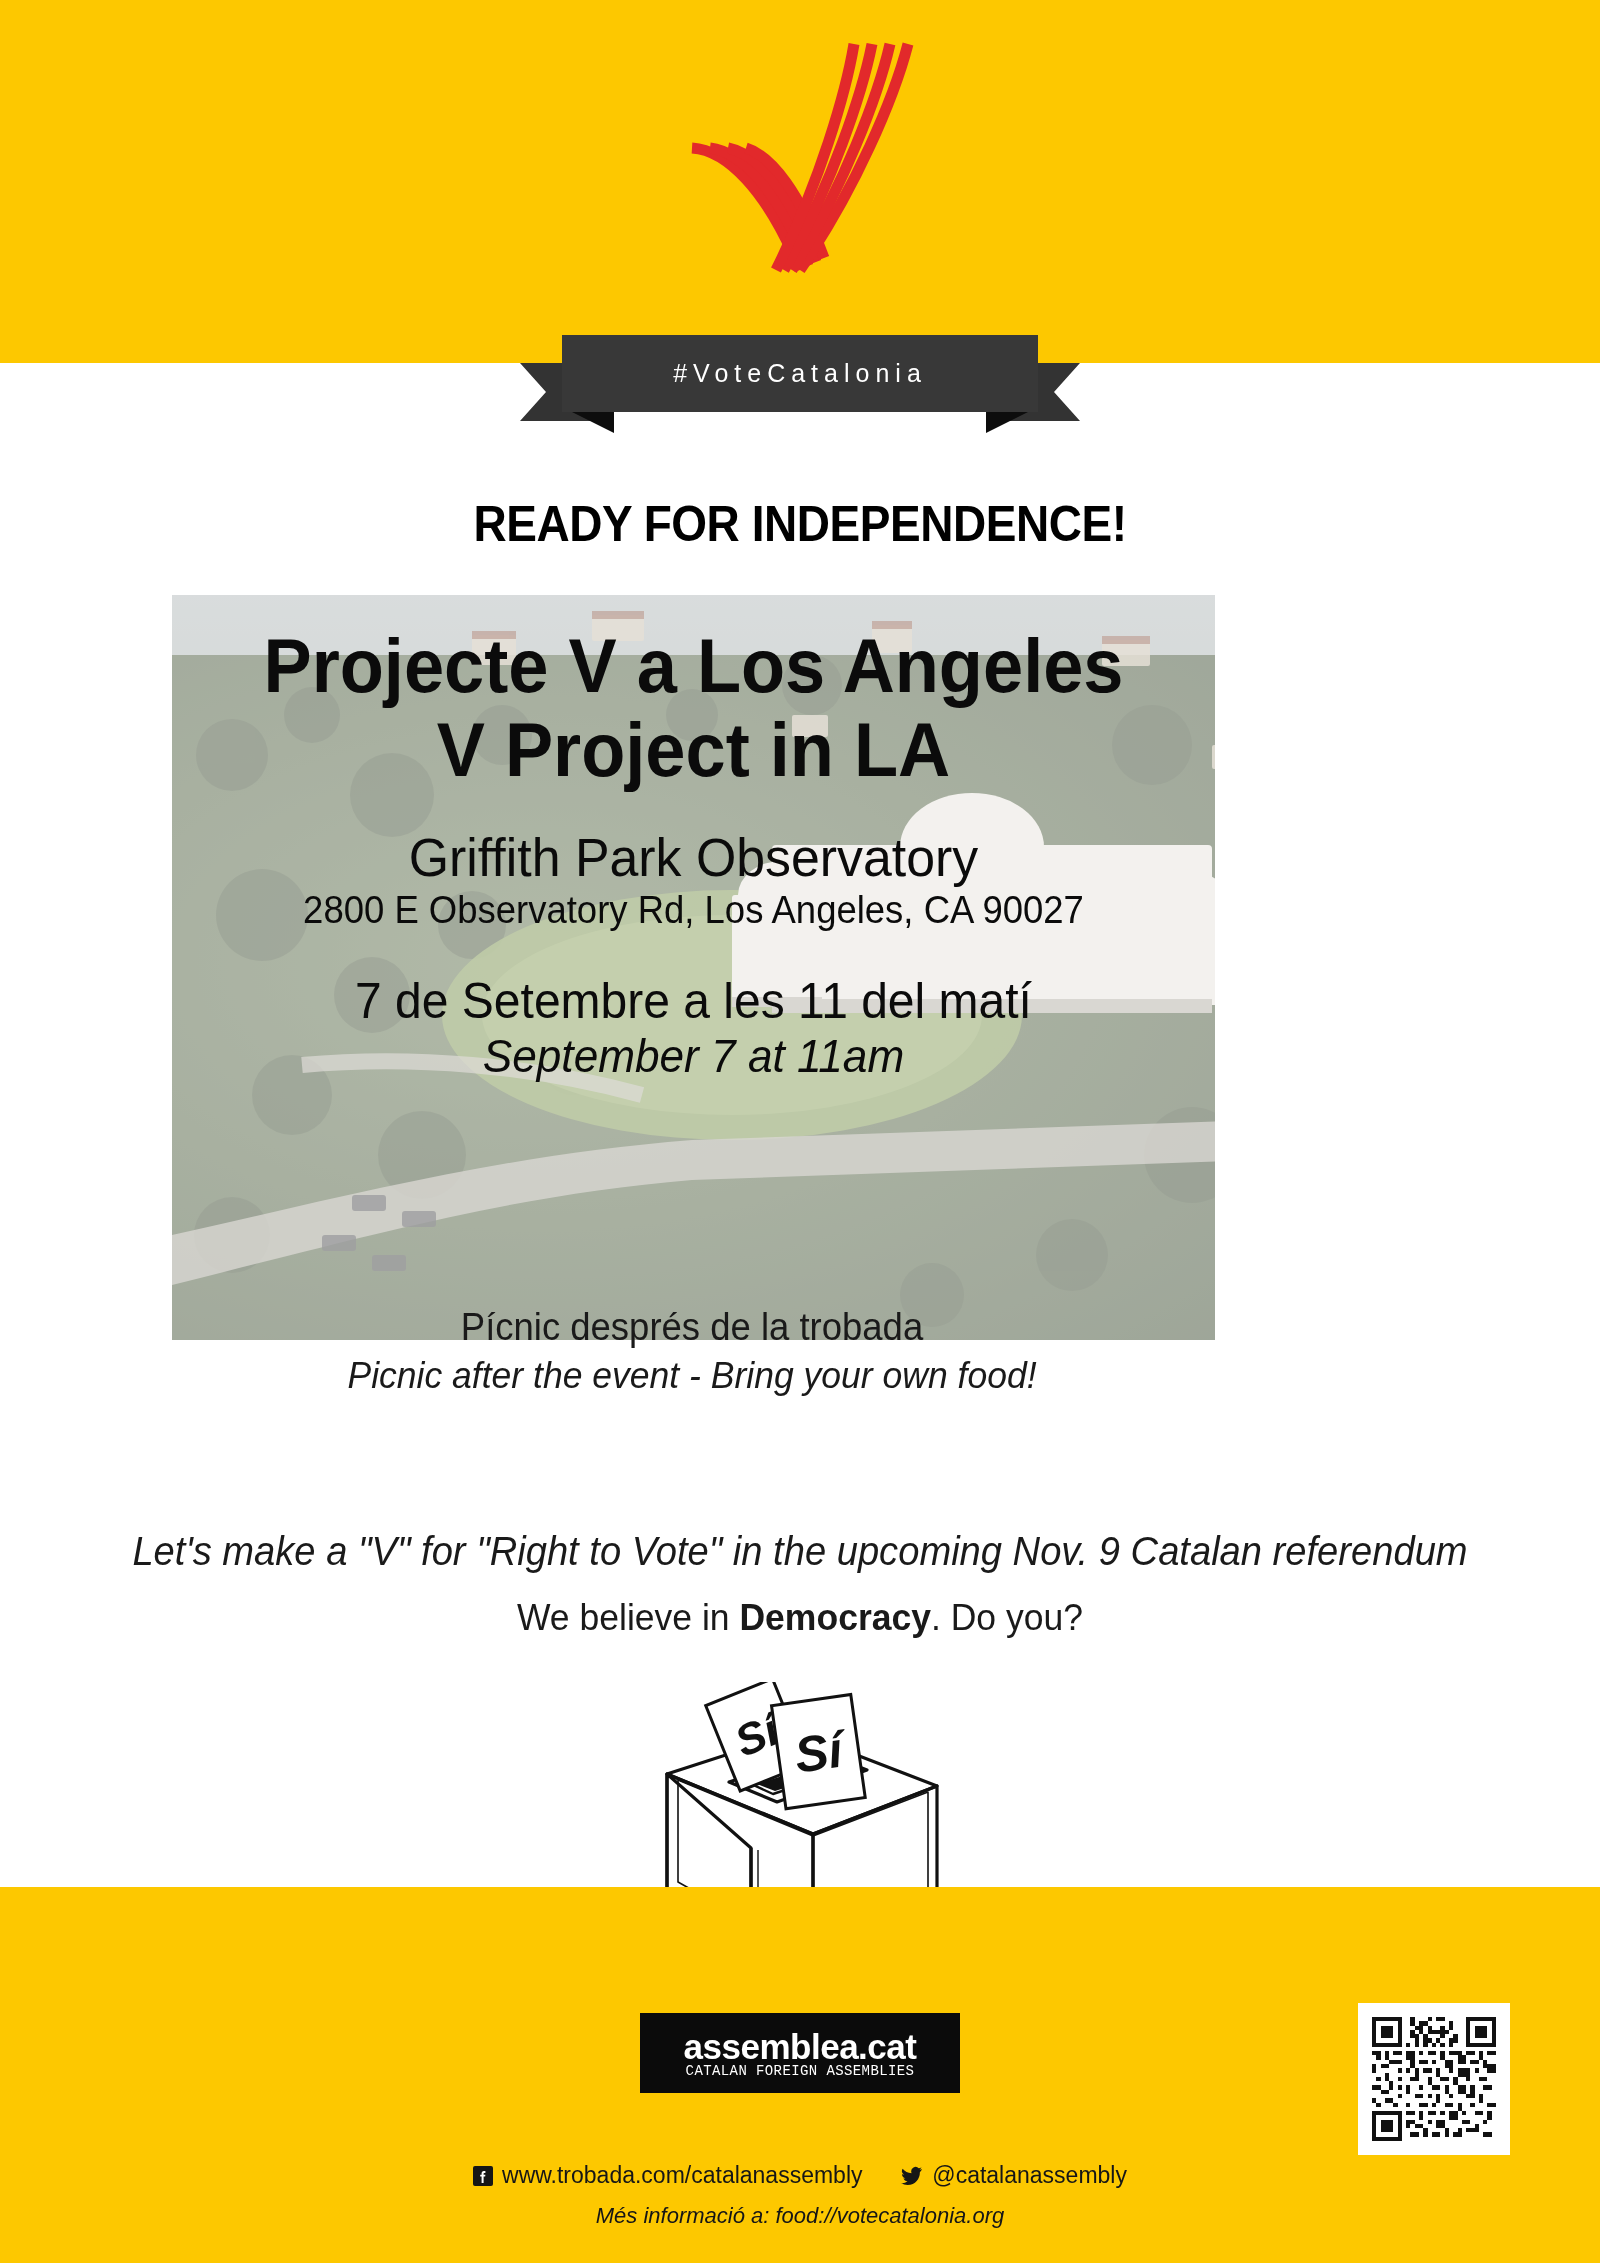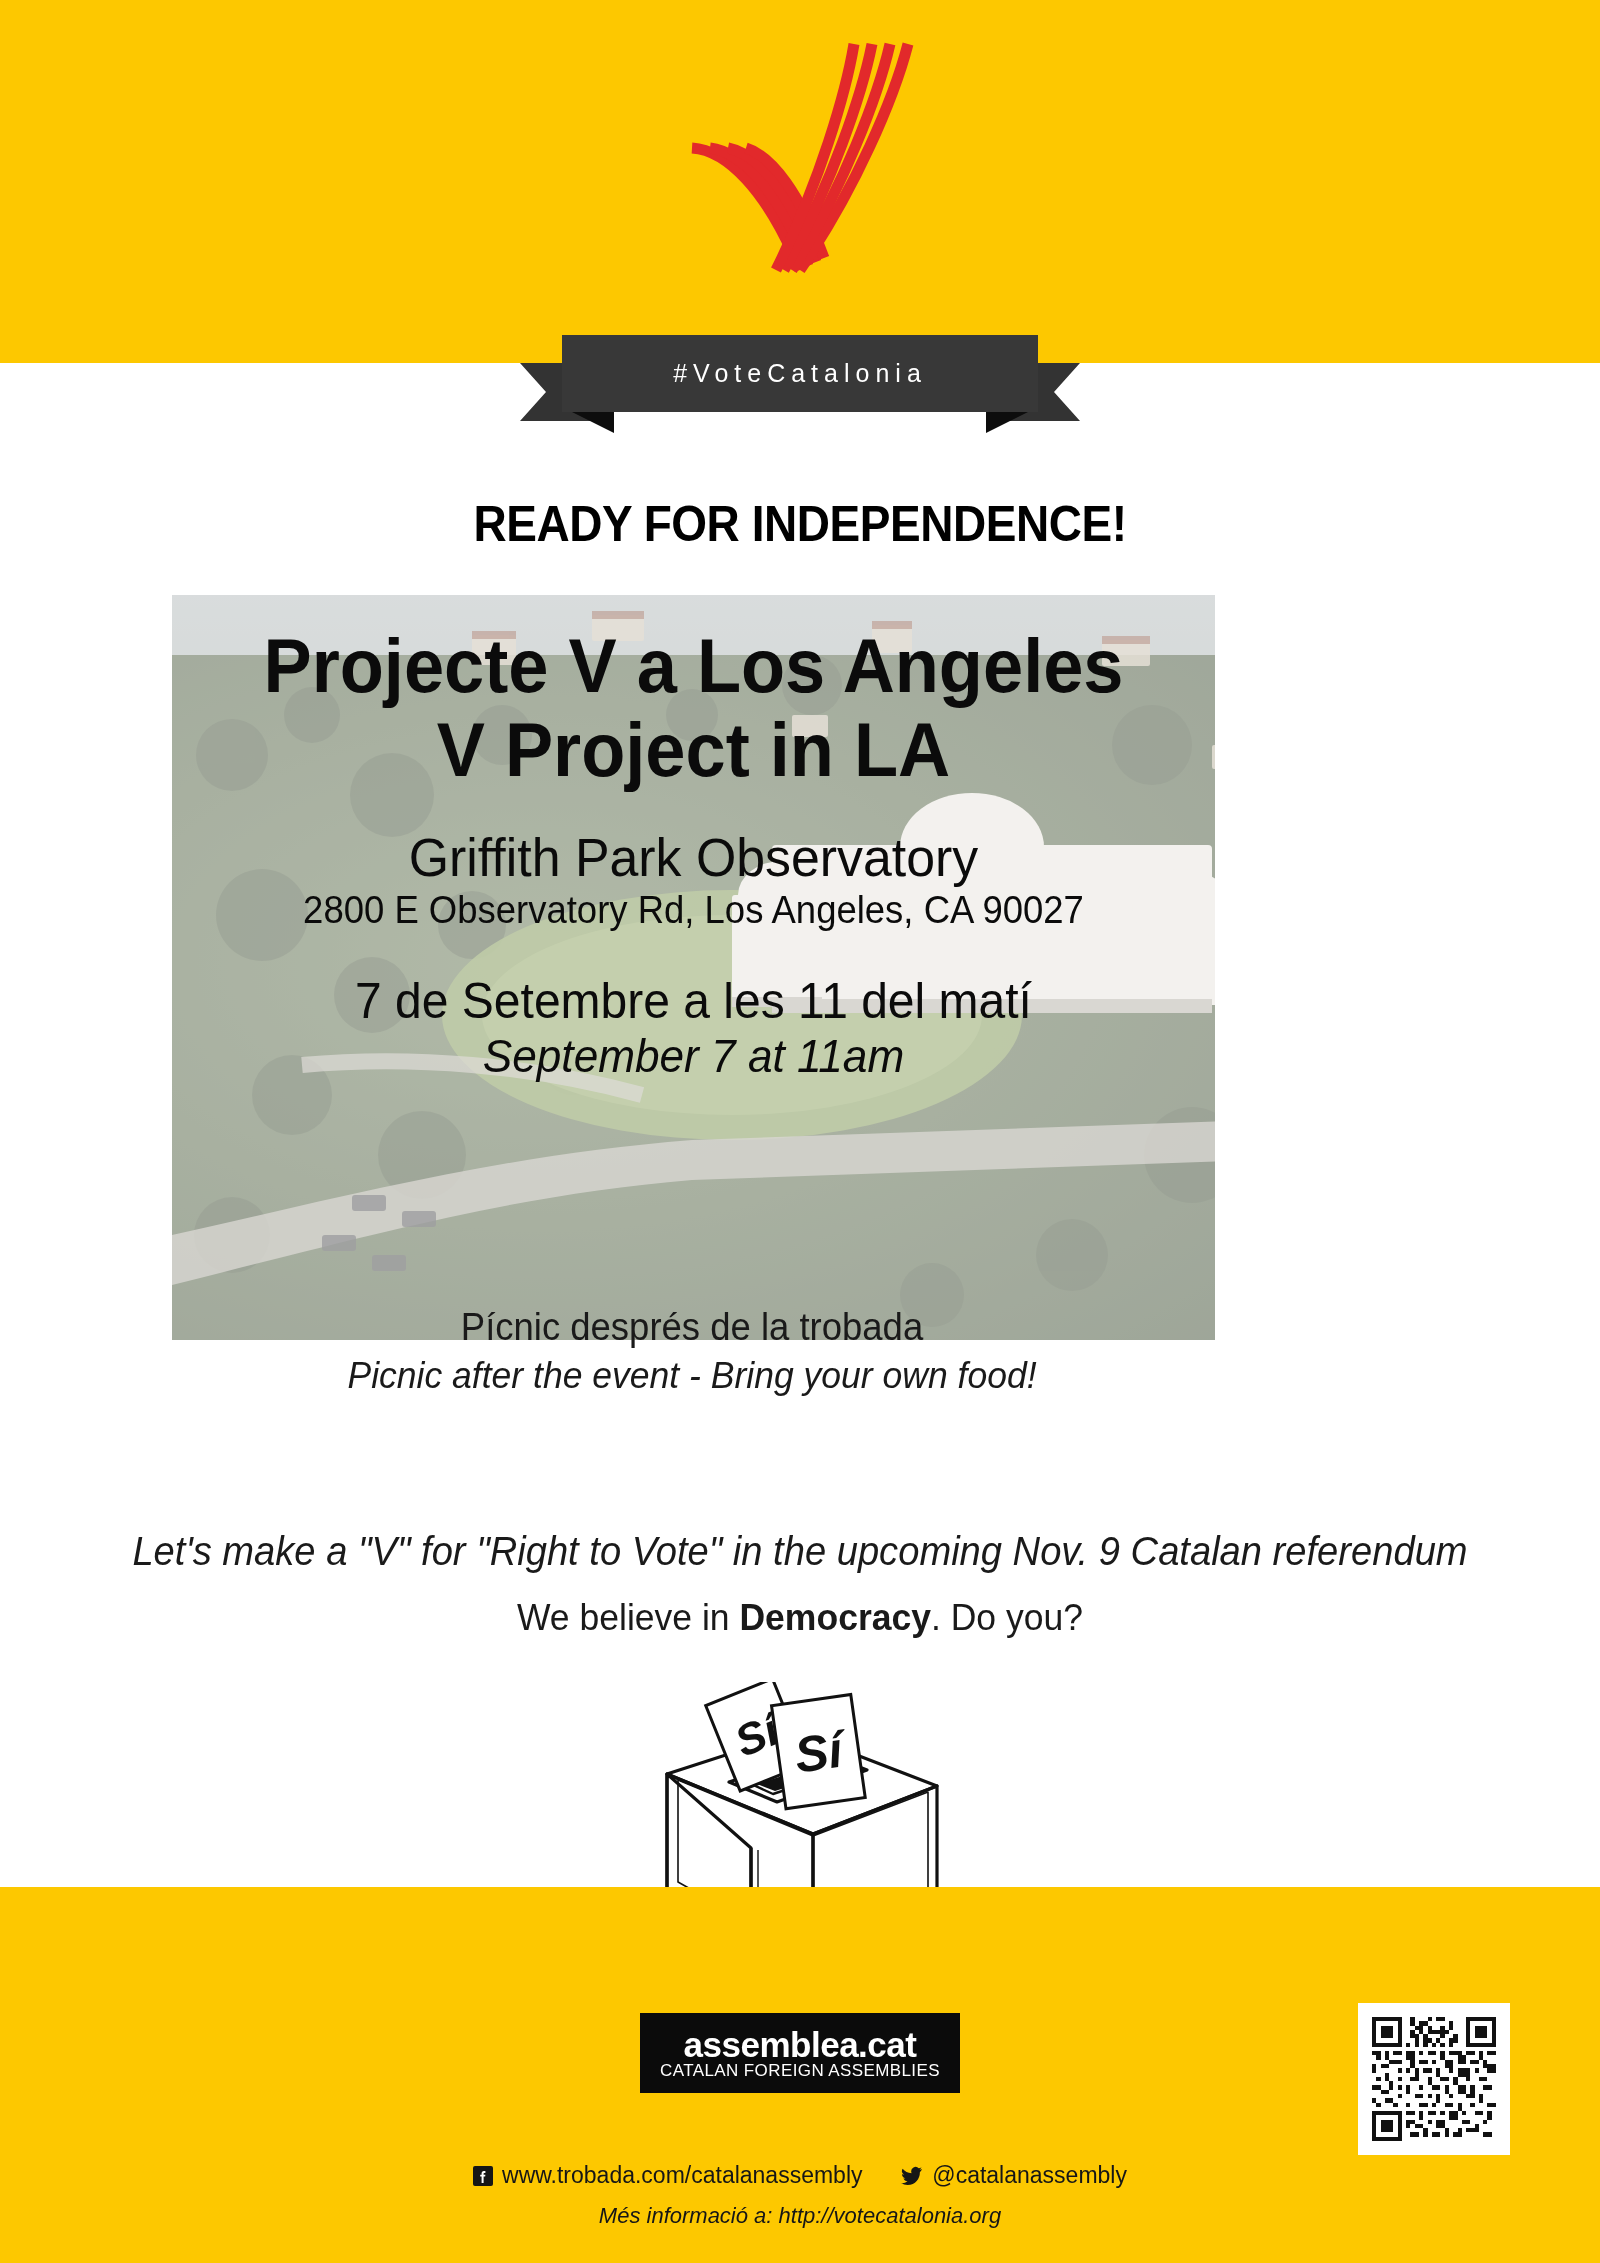--- a/index.html
+++ b/index.html
@@ -120,22 +120,22 @@
   
   .logo-box{
     position:absolute;left:640px;top:2013px;width:320px;height:80px;
     background:#0b0b0b;display:flex;flex-direction:column;
     align-items:center;justify-content:center;
   }
   .logo-box .l1{
     color:#ffffff;font-size:35px;font-weight:bold;letter-spacing:-0.5px;line-height:1;
   }
   .logo-box .l2{
-    color:#ffffff;font-size:17px;letter-spacing:0.4px;line-height:1;
-    font-family:Liberation Sans, sans-serif;
+    color:#ffffff;font-size:14px;letter-spacing:0.4px;line-height:1;
+    font-family:Liberation Mono, monospace;
   }
 
   .social{
     position:absolute;left:0;top:2162px;width:1600px;text-align:center;
     font-size:23px;color:#161616;
     font-family:"Liberation Sans Narrow","Liberation Sans",sans-serif;
   }
   .social .row{display:inline-flex;align-items:center;gap:9px;}
   .social .gap{display:inline-block;width:26px;}
   .social svg{display:block;}
@@ -354,21 +354,21 @@
                  A4.7 4.7 0 0 0 11.3 5.96c0 0.37 0.04 0.73 0.12 1.07A13.3 13.3 0 0 1 1.75 2.12
                  a4.7 4.7 0 0 0 1.45 6.27 4.66 4.66 0 0 1-2.13-0.59v0.06a4.7 4.7 0 0 0 3.77 4.6
                  4.7 4.7 0 0 1-2.12 0.08 4.7 4.7 0 0 0 4.39 3.26A9.43 9.43 0 0 1 0 17.75
                  a13.3 13.3 0 0 0 7.2 2.11c8.64 0 13.37-7.16 13.37-13.37l-0.02-0.61A9.5 9.5 0 0 0 23 2.4z" fill="#161616"></path>
       </svg>
     </span>
     <span>@catalanassembly</span>
   </span>
 </div>
 
-<div class="more">Més informació a: http://votecatalonia.org</div>
+<div class="more">Més informació a: food://votecatalonia.org</div>
 
 <div class="qr-card">
   <svg viewBox="0 0 29 29" shape-rendering="crispEdges" xmlns="http://www.w3.org/2000/svg" aria-hidden="true">
     <rect width="29" height="29" fill="#ffffff"></rect>
     <g fill="#111111">
 
       <rect x="0" y="0" width="7" height="1"></rect>
         <rect x="0" y="6" width="7" height="1"></rect>
       <rect x="0" y="0" width="1" height="7"></rect>
         <rect x="6" y="0" width="1" height="7"></rect>

